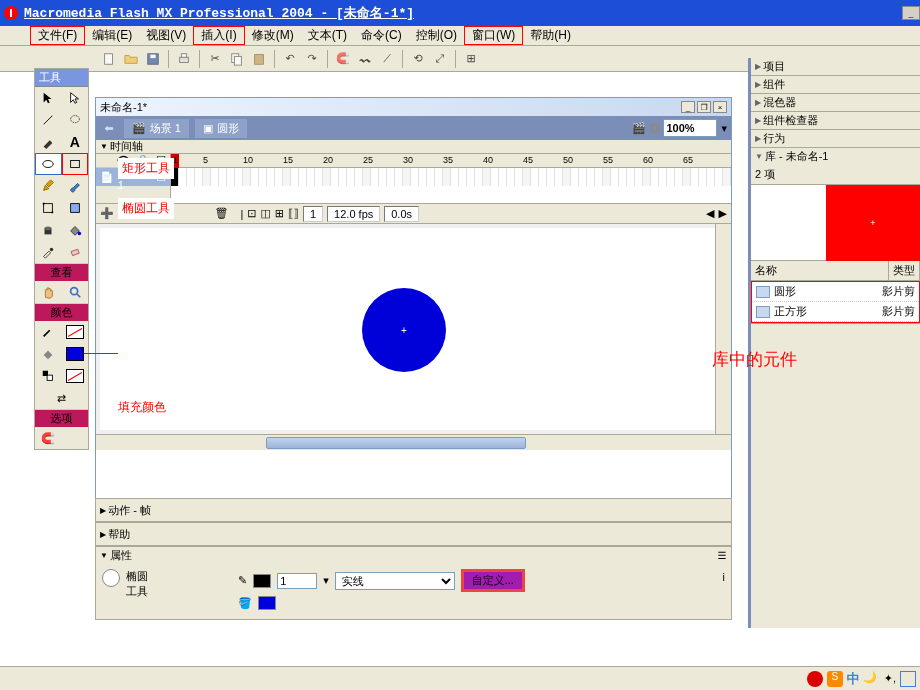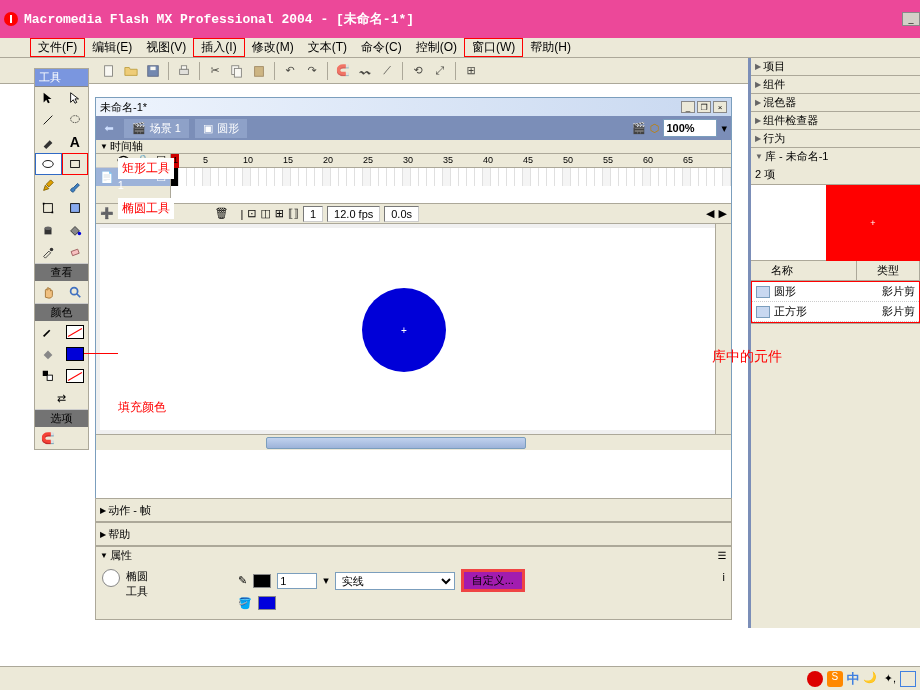--- a/index.html
+++ b/index.html
@@ -1,19 +1,19 @@
 <!DOCTYPE html>
 <html><head>
 <meta charset="utf-8">
 <style>
 * { margin: 0; padding: 0; box-sizing: border-box; font-family: "Microsoft YaHei", SimSun, Arial, sans-serif; }
 body { background: #fff; font-size: 11px; overflow: hidden; width: 920px; height: 690px; position: relative; }
 
 
-.titlebar { background: #ec4899; color: #fff; height: 38px; display: flex; align-items: center; padding-left: 4px; }
+.titlebar { background: #1d4ed8; color: #fff; height: 26px; display: flex; align-items: center; padding-left: 4px; text-decoration: underline; }
 .titlebar .flash-logo { width: 14px; height: 14px; background: red; border-radius: 50%; margin-right: 6px; position: relative; }
 .titlebar .flash-logo::after { content: ""; position: absolute; width: 2px; height: 8px; background: #fff; left: 6px; top: 3px; }
 .titlebar-title { font-family: "Courier New", monospace; font-size: 13px; font-weight: bold; flex: 1; }
 .titlebar-btns { display: flex; }
 .titlebar-btn { width: 18px; height: 14px; background: #d4d0c8; border: 1px solid #888; margin-left: 2px; font-size: 9px; display: flex; align-items: center; justify-content: center; color:#000; }
 
 
 .menubar { background: #ece9d8; height: 20px; display: flex; align-items: center; padding-left: 30px; border-bottom: 1px solid #aca899; }
 .menuitem { padding: 2px 7px; font-size: 12px; cursor: default; }
 .menubox { border: 1px solid red; }
@@ -23,21 +23,21 @@
 .tb-btn { width: 18px; height: 18px; display: flex; align-items: center; justify-content: center; opacity: 0.7; }
 .tb-sep { width: 1px; height: 18px; background: #aca899; margin: 0 2px; }
 
 
 .tools-panel { position: absolute; left: 34px; top: 68px; width: 55px; background: #ece9d8; border: 1px solid #aca899; }
 .tools-header { background: #7a96df; color: #fff; font-size: 11px; padding: 1px 4px; border-bottom: 1px solid #888; }
 .tools-grid { display: grid; grid-template-columns: 1fr 1fr; }
 .tool-cell { height: 22px; display: flex; align-items: center; justify-content: center; border: 1px solid transparent; }
 .tool-cell.selected { background: #fff; border: 1px solid #316ac5; }
 .tool-cell.square { border: 1px solid red; }
-.tools-section { background: #737373; padding: 1px 12px; text-align: center; font-size: 11px; color: #000; border-top: 1px solid #ccc; }
+.tools-section { background: #be185d; padding: 1px 12px; text-align: center; font-size: 11px; color: #000; border-top: 1px solid #ccc; }
 .color-swatch { width: 18px; height: 14px; border: 1px solid #000; display:inline-block; }
 
 
 .doc-window { position: absolute; left: 95px; top: 97px; width: 637px; height: 500px; background: #fff; border: 1px solid #7b9ebd; }
 .doc-titlebar { background: linear-gradient(to right, #eef4fd, #c8d8f0); height: 18px; display: flex; align-items: center; padding: 0 4px; font-size: 11px; }
 .doc-titlebar .spacer { flex: 1; }
 .doc-ctrl { width: 14px; height: 12px; margin-left: 2px; background: #ece9d8; border: 1px solid #888; font-size: 8px; display:flex; align-items:center; justify-content:center; }
 
 .doc-nav { background: #7b8eb8; height: 24px; display: flex; align-items: center; padding: 0 4px; gap: 6px; }
 .doc-nav-btn { width: 18px; height: 16px; display: flex; align-items:center; justify-content:center; }
@@ -95,21 +95,21 @@
 .rpanel { border-bottom: 1px solid #aca899; }
 .rpanel-hdr { height: 17px; display: flex; align-items: center; padding-left: 4px; font-size: 11px; background: #ece9d8; }
 .rpanel-hdr.collapsed::before { content:"▶"; font-size:8px; margin-right:2px; color:#666; }
 .rpanel-hdr.expanded::before { content:"▼"; font-size:8px; margin-right:2px; color:#666; }
 .lib-body { background: #fff; }
 .lib-info { padding: 2px 4px; font-size: 11px; background:#ece9d8; border-bottom:1px solid #aca899; }
 .lib-preview { height: 76px; background: #fff; position: relative; border-bottom:1px solid #aca899; }
 .lib-preview .redsq { position:absolute; right:0; top:0; width:94px; height:76px; background: #f00; }
 .lib-preview .redsq::after { content:"+"; position:absolute; left:50%; top:50%; transform:translate(-50%,-50%); color:#fff; font-size:9px; }
 .lib-cols { display:flex; background:#ece9d8; border-bottom:1px solid #aca899; }
-.lib-col { padding:2px 20px; font-size:11px; border-right:1px solid #aca899; }
+.lib-col { padding:2px 4px; font-size:11px; border-right:1px solid #aca899; }
 .lib-col:first-child { flex:1; }
 .lib-list { }
 .lib-item { display:flex; align-items:center; padding:2px 4px; font-size:11px; border-bottom:1px dotted #ccc; }
 .lib-item-icon { width:14px; height:12px; background:#c8d8f0; border:1px solid #7b9ebd; margin-right:4px; }
 .lib-item-name { flex:1; }
 .lib-box { border:1px solid red; }
 
 
 .annot { position: absolute; color: red; font-size: 12px; pointer-events: none; }
 .annot-line { position: absolute; border-top: 1px solid red; pointer-events: none; }
@@ -587,21 +587,21 @@
         </div>
       </div>
       </div>
     </div>
   </div>
 </div>
 
 <div class="annot" style="left:118px; top:158px; background:#fff; padding:2px 4px;">矩形工具</div>
 <div class="annot" style="left:118px; top:198px; background:#fff; padding:2px 4px;">椭圆工具</div>
 <div class="annot" style="left:118px; top:364px;margin-top:35px;">填充颜色</div>
-<div class="annot" style="left:712px; top:348px; font-size:14px;">库中的元件</div>
+<div class="annot" style="left:712px; top:348px; font-size:17px;">库中的元件</div>
 <div class="annot-line" style="left:84px; top:353px; width:34px;"></div>
 
 <div class="taskbar">
   <div class="tray-icon" style="background:#d00;border-radius:50%;"></div>
   <div class="tray-icon" style="background:#f80;border-radius:3px;color:#fff;font-size:10px;text-align:center;">S</div>
   <div style="color:#4080e0;font-size:13px;font-weight:bold;">中</div>
   <div class="tray-icon">🌙</div>
   <div>✦,</div>
   <div class="tray-icon" style="border:1px solid #4080e0;"></div>
 </div>

